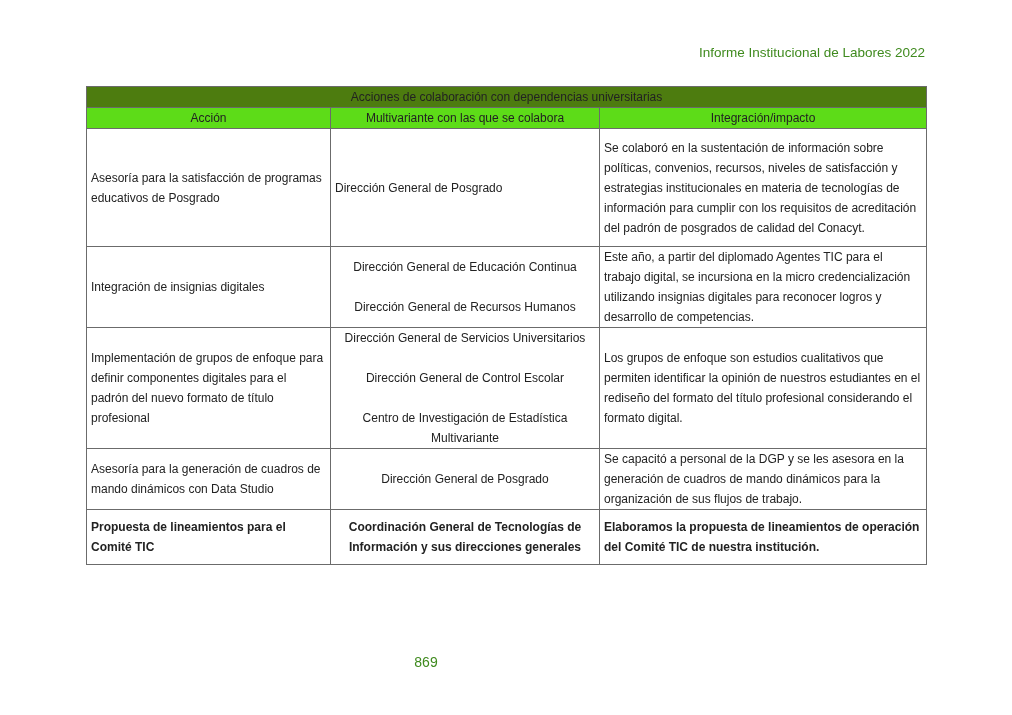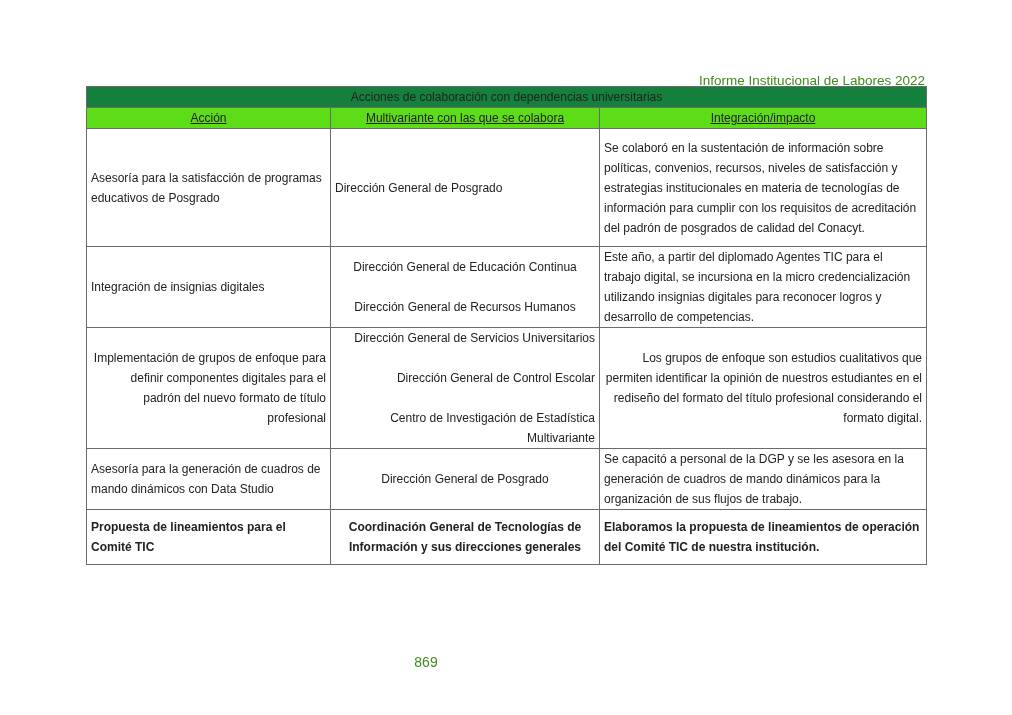--- a/index.html
+++ b/index.html
@@ -1,37 +1,37 @@
 <!DOCTYPE html>
 <html><head>
 <meta charset="utf-8">
 <style>
   html, body { margin: 0; padding: 0; background: #ffffff; }
   body { width: 1012px; height: 715px; position: relative; overflow: hidden;
          font-family: "Liberation Sans", "DejaVu Sans", sans-serif; color: #222; }
-  .running-header { position: absolute; top: 45px; right: 87px; font-size: 13.5px; color: #3f8a1e; margin-top: 28px; }
+  .running-header { position: absolute; top: 45px; right: 87px; font-size: 13.5px; color: #3f8a1e; }
   .page-number { position: absolute; top: 654px; left: 0; width: 852px; text-align: center;
                  font-size: 14px; color: #3f8a1e; }
   table.collab { position: absolute; top: 86px; left: 86px; width: 840px;
                  border-collapse: collapse; table-layout: fixed; font-size: 12px; }
   table.collab td, table.collab th { border: 1.5px solid #6b6b6b; padding: 0 4px; line-height: 20px;
                  vertical-align: middle; }
-  .caption-row th { background: #15803d; font-weight: normal; height: 18px; text-align: center; color: #222; }
-  .head-row th { background: #5ddc18; font-weight: normal; height: 18px; text-align: center; color: #222; text-decoration: underline; }
+  .caption-row th { background: #4d7c0f; font-weight: normal; height: 18px; text-align: center; color: #222; }
+  .head-row th { background: #5ddc18; font-weight: normal; height: 18px; text-align: center; color: #222; }
   col.c1 { width: 244px; } col.c2 { width: 269px; } col.c3 { width: 327px; }
   td.accion { text-align: left; }
   td.dep { text-align: center; }
   td.dep.left { text-align: left; }
   td.desc { text-align: left; }
   .dep-item { display: block; }
   .gap { display: block; height: 20px; }
   tr.r1 td { height: 58px; }
   tr.r2 td { height: 117px; }
   tr.r3 td { height: 78px; }
-  tr.r4 td { height: 118px; text-align: right; }
+  tr.r4 td { height: 118px; }
   tr.r5 td { height: 57px; }
   tr.r6 td { height: 54px; font-weight: bold; }
 </style>
 </head>
 <body>
 
 <div class="running-header">Informe Institucional de Labores 2022</div>
 
 <table class="collab">
   <colgroup>

